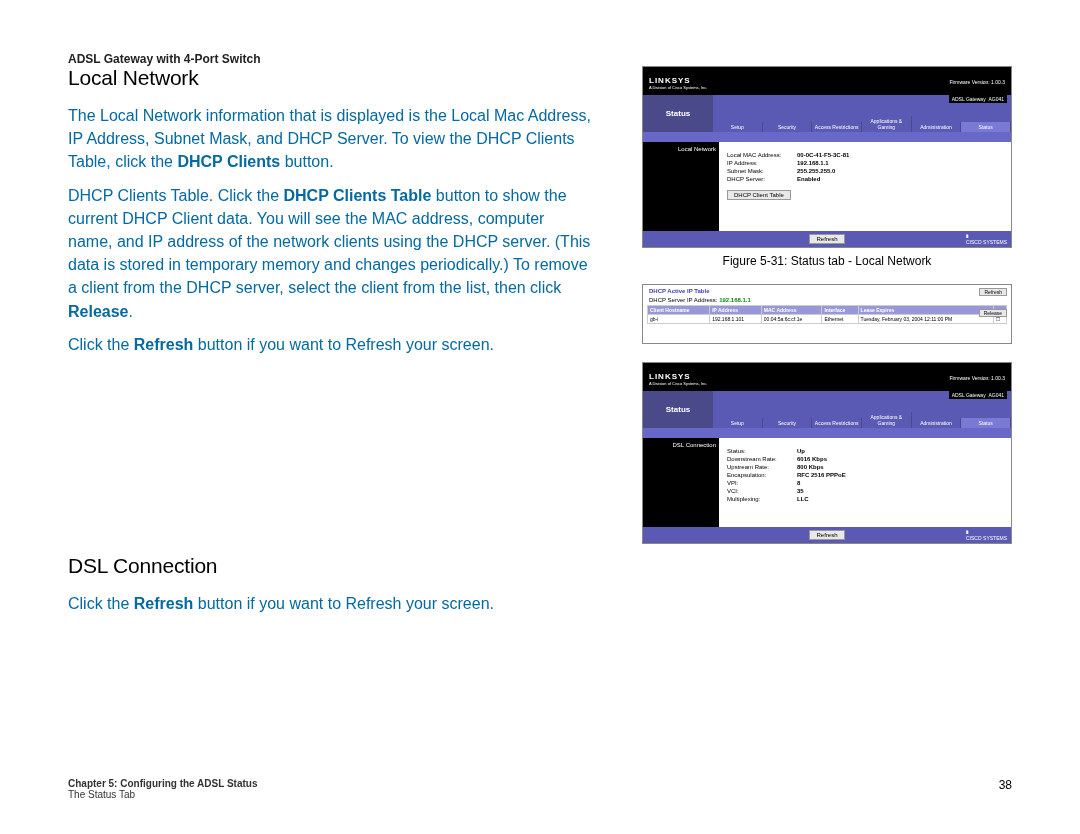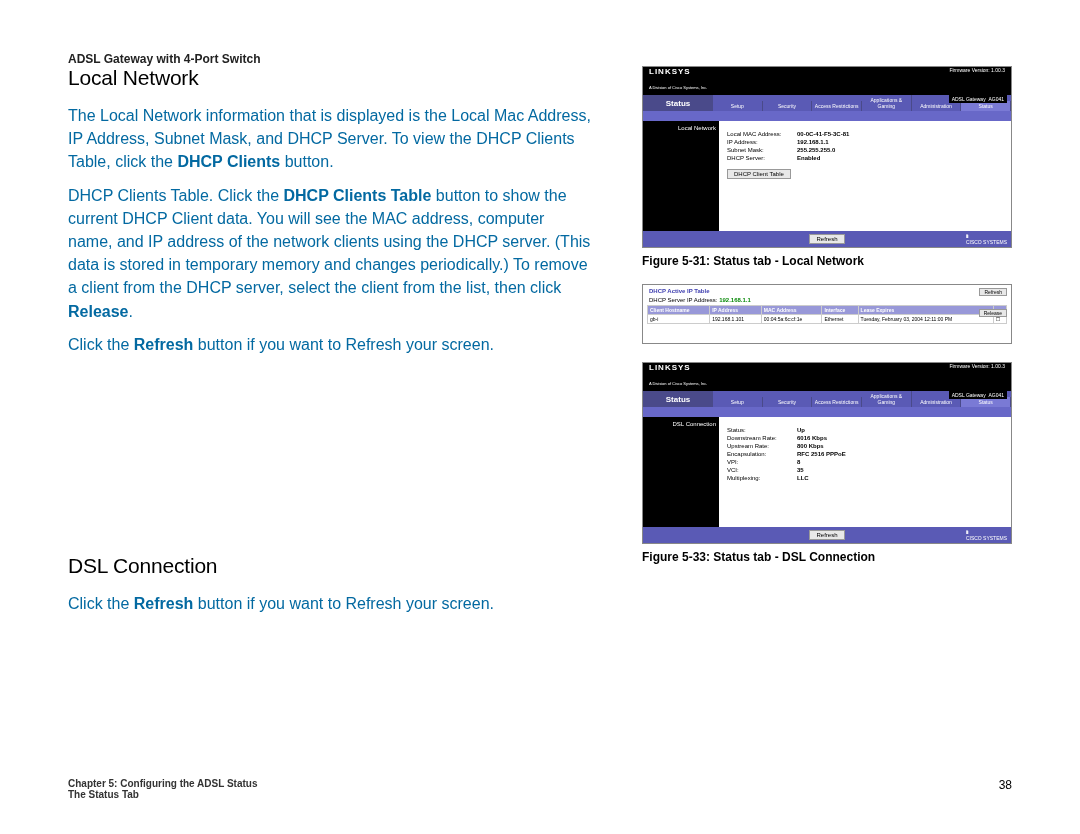--- a/index.html
+++ b/index.html
@@ -5,34 +5,34 @@
 body{margin:0;padding:0;background:#fff;font-family:Arial,Helvetica,sans-serif;color:#000}
 .page{width:1080px;height:834px;position:relative;box-sizing:border-box;padding:52px 68px 40px 68px}
 .header{font-size:12px;font-weight:bold;color:#222;}
 .columns{display:flex;gap:42px}
 .left{flex:1;min-width:0}
 .right{width:370px;flex-shrink:0}
 h2{font-size:21px;font-weight:normal;margin:0 0 14px 0;color:#000;font-family:Arial,Helvetica,sans-serif;letter-spacing:-0.2px}
 h2.dsl{margin-top:0}
 .para{font-size:16px;line-height:1.45;margin:0 8px 10px 0;color:#0369a1}
 .para b{font-weight:bold}
-.figcap{font-size:12px;font-weight:bold;text-align:left;margin:6px 0 16px 0}
+.figcap{font-size:12px;font-weight:normal;text-align:center;margin:6px 0 16px 0}
 .footer{position:absolute;bottom:34px;left:68px;right:68px;display:flex;justify-content:space-between;font-size:10px;color:#333}
 .footer .left-f{font-weight:bold}
-.footer .left-f .sub{font-weight:bold}
+.footer .left-f .sub{font-weight:normal}
 .footer .pg{font-size:12px;color:#000}
 
 .shot{border:1px solid #888;background:#fff;font-size:6px;color:#000;position:relative;overflow:hidden}
 .shot1,.shot3{height:180px}
 .shot2{height:58px}
-.topbar{background:#000;color:#fff;height:18px;display:flex;align-items:flex-start;padding:0 6px;justify-content:space-between}
+.topbar{background:#000;color:#fff;height:18px;display:flex;align-items:flex-end;padding:0 6px;justify-content:space-between}
 .logo{font-family:Arial;font-weight:bold;letter-spacing:1px;font-size:8px}
 .fw{font-size:5px}
 .subtop{background:#000;color:#fff;height:10px;font-size:4px;padding-left:6px}
-.navrow{display:flex;height:16px}
+.navrow{display:flex;height:37px}
 .navleft{width:70px;background:#4a4a8a;color:#fff;display:flex;align-items:center;justify-content:center;font-weight:bold;font-size:8px}
 .navright{flex:1;background:#5a5ab5;display:flex;align-items:flex-end}
 .modelrow{position:absolute;top:28px;right:4px;background:#000;color:#fff;font-size:5px;padding:1px 3px}
 .tabs{display:flex;gap:0;width:100%;height:14px;align-items:flex-end}
 .tab{flex:1;text-align:center;color:#fff;font-size:5px;padding:2px 0;border-right:1px solid #4a4a8a}
 .tab.active{background:#7a7ad5}
 .subnav{background:#6868c8;height:10px}
 .body{display:flex}
 .sidelabel{width:70px;background:#000;color:#fff;font-size:6px;text-align:right;padding:4px 3px;height:110px}
 .content{flex:1;padding:8px;background:#fff}
@@ -207,21 +207,20 @@
                 <span class="k">Multiplexing:</span>
                 <span class="v">LLC</span>
               </div>
           </div>
         </div>
         <div class="bottombar">
             <span class="btn">Refresh</span>
             <span class="cisco"><span class="wave">ılıılı</span><br><span>CISCO SYSTEMS</span></span>
           </div>
       </div>
-      <div class="figcap">Figure 5-33: Status tab - DSL Connection</div>
     </div>
   </div>
 
   <div class="footer">
     <div class="left-f">
       <div>Chapter 5: Configuring the ADSL Status</div>
       <div class="sub">The Status Tab</div>
     </div>
     <div class="pg">38</div>
   </div>

